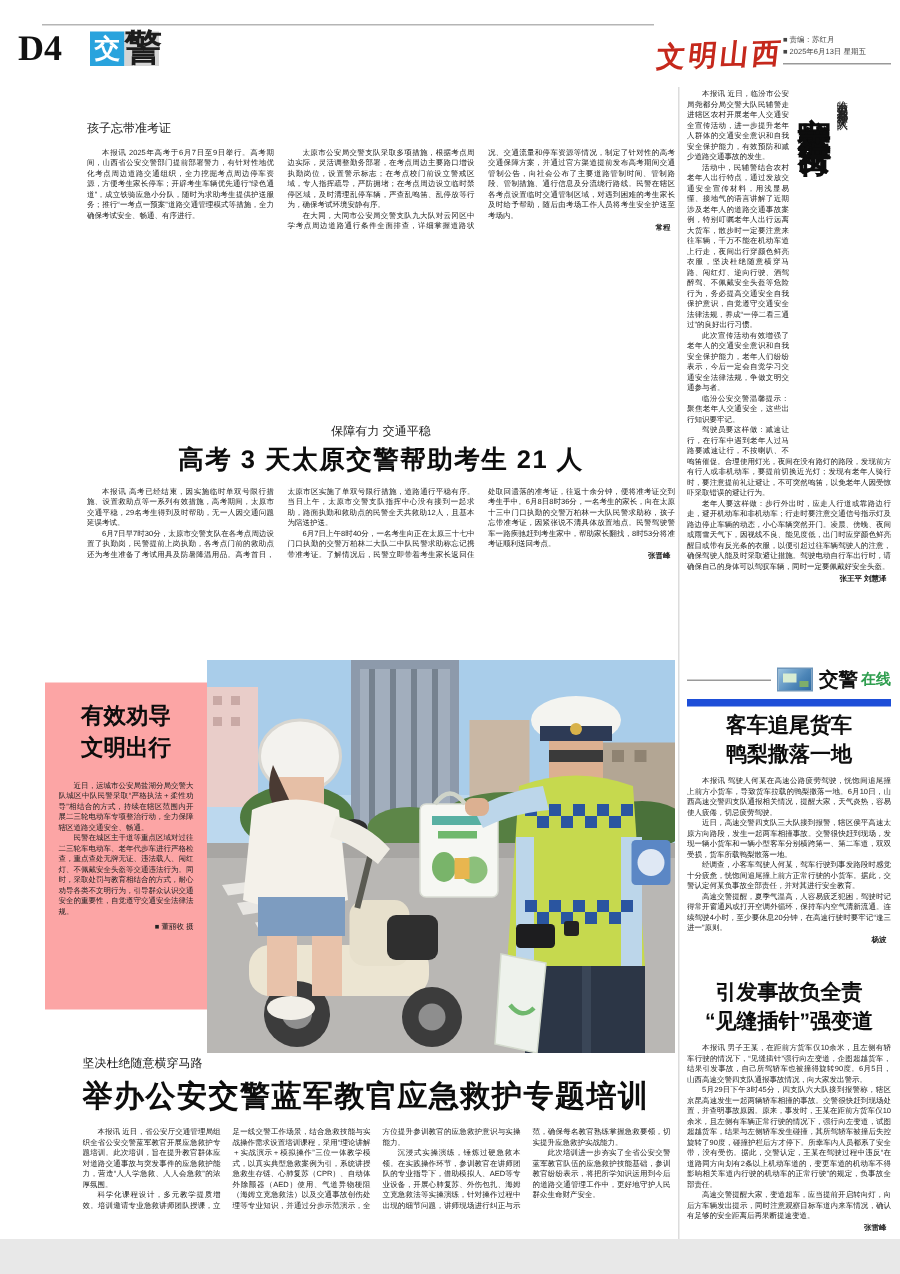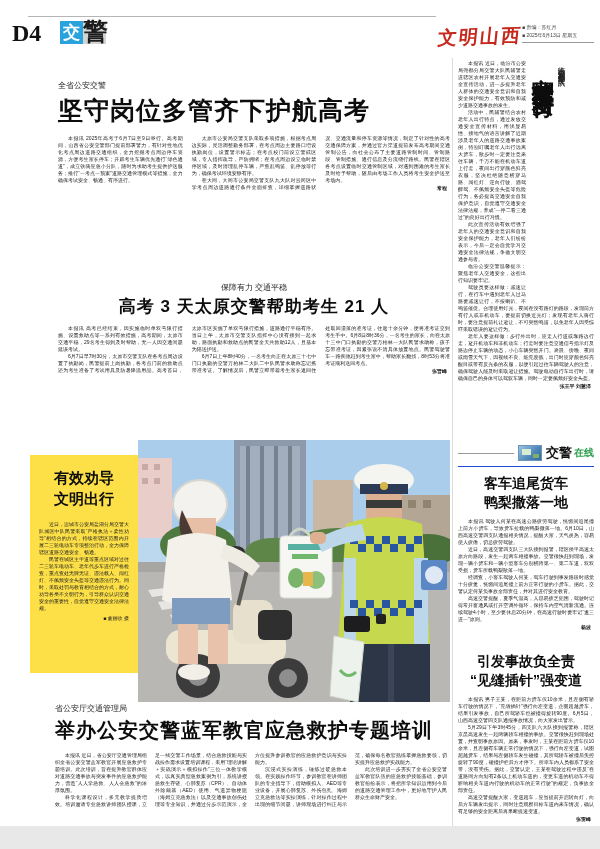--- a/index.html
+++ b/index.html
@@ -35,35 +35,35 @@
   .art2 .newsbody{margin-top:7px;height:150px;column-count:3;column-gap:9px;}
   
   .vdivider{position:absolute;left:452px;top:58px;width:1px;height:788px;background:#dcdcdc;}
   .art3{position:absolute;left:458px;top:60px;width:136px;height:358px;overflow:hidden;}
   .vert-head{float:right;width:64px;height:244px;display:flex;margin-left:4px;}
   .vtitle{writing-mode:vertical-rl;font-size:22px;font-weight:bold;letter-spacing:2px;color:#0d0d0d;line-height:26px;}
   .vkicker{writing-mode:vertical-rl;font-size:7.5px;letter-spacing:1px;color:#222;margin-left:2px;}
   .art3 .newsbody{height:358px;}
   
   .online{position:absolute;left:458px;top:444px;width:136px;display:flex;align-items:center;
-          border-bottom:1px solid #1d4ed8;padding-bottom:4px;}
+          border-bottom:5px solid #1d4ed8;padding-bottom:4px;}
   .online-line{flex:1;height:1px;background:#9a9a9a;margin-right:4px;}
   .online-icon{width:22px;height:14px;margin-right:4px;position:relative;
                background:linear-gradient(135deg,#9cc4e2 0%,#4d86b8 60%,#2f6aa0 100%);border:1px solid #6d95ba;}
   .online-icon i{position:absolute;left:3px;top:3px;width:9px;height:6px;background:#d8ecd2;}
   .online-icon b{position:absolute;right:2px;bottom:2px;width:6px;height:4px;background:#7fae6b;}
   .online-bold{font-size:13px;font-weight:bold;color:#111;}
   .online-green{font-size:10px;font-weight:bold;margin-left:2px;}
   
   .art4{position:absolute;left:458px;top:474px;width:136px;height:172px;overflow:hidden;}
   .art5{position:absolute;left:458px;top:652px;width:136px;height:197px;overflow:hidden;}
   .ctitle{font-size:14px;font-weight:bold;text-align:center;line-height:19px;color:#0d0d0d;}
   .art4 .newsbody,.art5 .newsbody{margin-top:6px;}
   
-  .caption-panel{position:absolute;left:30px;top:455px;width:108px;height:218px;background:#fde047;
+  .caption-panel{position:absolute;left:30px;top:455px;width:108px;height:218px;background:#fca5a5;
                  box-sizing:border-box;padding:12px 9px 6px;}
   .cap-title{font-size:15px;font-weight:bold;text-align:center;line-height:21px;color:#0d0d0d;margin-bottom:12px;}
   .cap-body{font-size:5px;line-height:7px;text-align:justify;color:#222;}
   .credit{text-align:right;margin-top:3px;font-size:5px;}
   .photo{position:absolute;left:138px;top:440px;width:312px;height:262px;overflow:hidden;}
   
   .art6{position:absolute;left:55px;top:703px;width:392px;height:146px;overflow:hidden;}
   .art6 .headline{font-size:20px;font-weight:bold;letter-spacing:1px;color:#0d0d0d;margin-top:3px;}
   .art6 .newsbody{margin-top:8px;height:100px;column-count:4;column-gap:8px;}
 </style>
@@ -80,22 +80,21 @@
       <span>警</span>
     </div>
   </div>
   <div class="brand" style="color:#c5281c;">文明山西</div>
   <div class="issue-info">
     <div>■ 责编：苏红月</div>
     <div>■ 2025年6月13日 星期五</div>
   </div>
 
   <div class="art1">
-    <div class="kicker">全省公安交警</div>
-    <div class="headline">坚守岗位多管齐下护航高考</div>
+    <div class="kicker">孩子忘带准考证</div>
     <div class="newsbody">
       <div>
           <p class="para">本报讯 2025年高考于6月7日至9日举行。高考期间，山西省公安交警部门提前部署警力，有针对性地优化考点周边道路交通组织，全力挖掘考点周边停车资源，方便考生家长停车；开辟考生车辆优先通行“绿色通道”，成立铁骑应急小分队，随时为求助考生提供护送服务；推行“一考点一预案”道路交通管理模式等措施，全力确保考试安全、畅通、有序进行。</p>
           <p class="para">太原市公安局交警支队采取多项措施，根据考点周边实际，灵活调整勤务部署，在考点周边主要路口增设执勤岗位，设置警示标志；在考点校门前设立警戒区域，专人指挥疏导，严防拥堵；在考点周边设立临时禁停区域，及时清理乱停车辆，严查乱鸣笛、乱停放等行为，确保考试环境安静有序。</p>
           <p class="para">在大同，大同市公安局交警支队九大队对云冈区中学考点周边道路通行条件全面排查，详细掌握道路状况、交通流量和停车资源等情况，制定了针对性的高考交通保障方案，并通过官方渠道提前发布高考期间交通管制公告，向社会公布了主要道路管制时间、管制路段、管制措施、通行信息及分流绕行路线。民警在辖区各考点设置临时交通管制区域，对遇到困难的考生家长及时给予帮助，随后由考场工作人员将考生安全护送至考场内。</p>
         </div>
       <div class="byline">常程</div>
     </div>
   </div>
 
@@ -289,21 +288,21 @@
 
       <rect x="212" y="204" width="80" height="58" fill="#2c3646"></rect>
       <rect x="250" y="204" width="6" height="58" fill="#3a4657"></rect>
 
       <path d="M196 196 l30 6 l-6 60 l-28 -6 z" fill="#eef2ec" stroke="#d3dacd"></path>
       <path d="M202 230 q8 10 16 2" fill="none" stroke="#6fb86d" stroke-width="3"></path>
     </svg>
   </div>
 
   <div class="art6">
-    <div class="kicker">省公安厅交通管理局</div>
+    <div class="kicker">坚决杜绝随意横穿马路</div>
     <div class="headline">举办公安交警蓝军教官应急救护专题培训</div>
     <div class="newsbody">
       <div>
           <p class="para">本报讯 近日，省公安厅交通管理局组织全省公安交警蓝军教官开展应急救护专题培训。此次培训，旨在提升教官群体应对道路交通事故与突发事件的应急救护能力，营造“人人学急救、人人会急救”的浓厚氛围。</p>
           <p class="para">科学化课程设计，多元教学提质增效。培训邀请专业急救讲师团队授课，立足一线交警工作场景，结合急救技能与实战操作需求设置培训课程，采用“理论讲解＋实战演示＋模拟操作”三位一体教学模式，以真实典型急救案例为引，系统讲授急救生存链、心肺复苏（CPR）、自动体外除颤器（AED）使用、气道异物梗阻（海姆立克急救法）以及交通事故创伤处理等专业知识，并通过分步示范演示，全方位提升参训教官的应急救护意识与实操能力。</p>
           <p class="para">沉浸式实操演练，锤炼过硬急救本领。在实践操作环节，参训教官在讲师团队的专业指导下，借助模拟人、AED等专业设备，开展心肺复苏、外伤包扎、海姆立克急救法等实操演练，针对操作过程中出现的细节问题，讲师现场进行纠正与示范，确保每名教官熟练掌握急救要领，切实提升应急救护实战能力。</p>
           <p class="para">此次培训进一步夯实了全省公安交警蓝军教官队伍的应急救护技能基础，参训教官纷纷表示，将把所学知识运用到今后的道路交通管理工作中，更好地守护人民群众生命财产安全。</p>
         </div>
     </div>
   </div>

